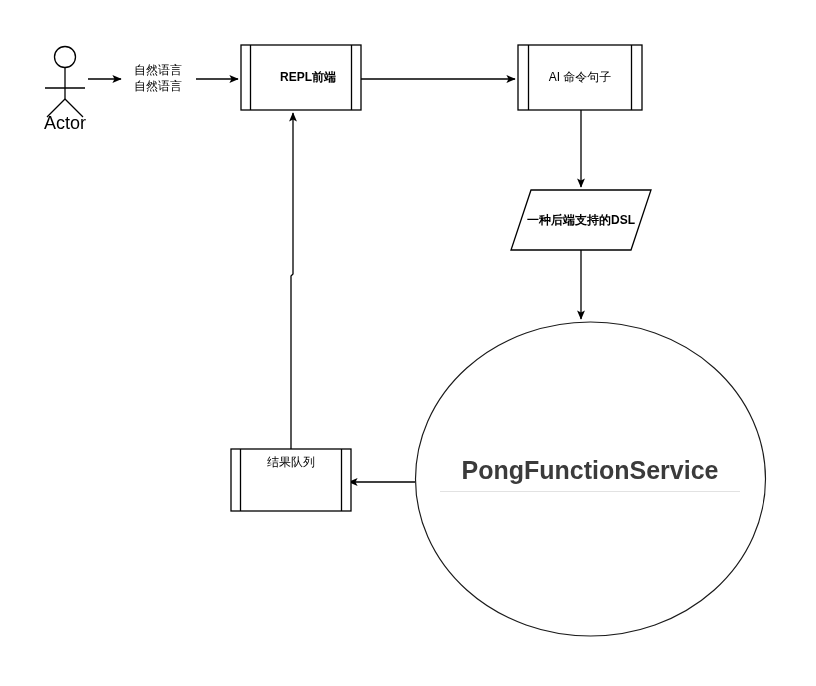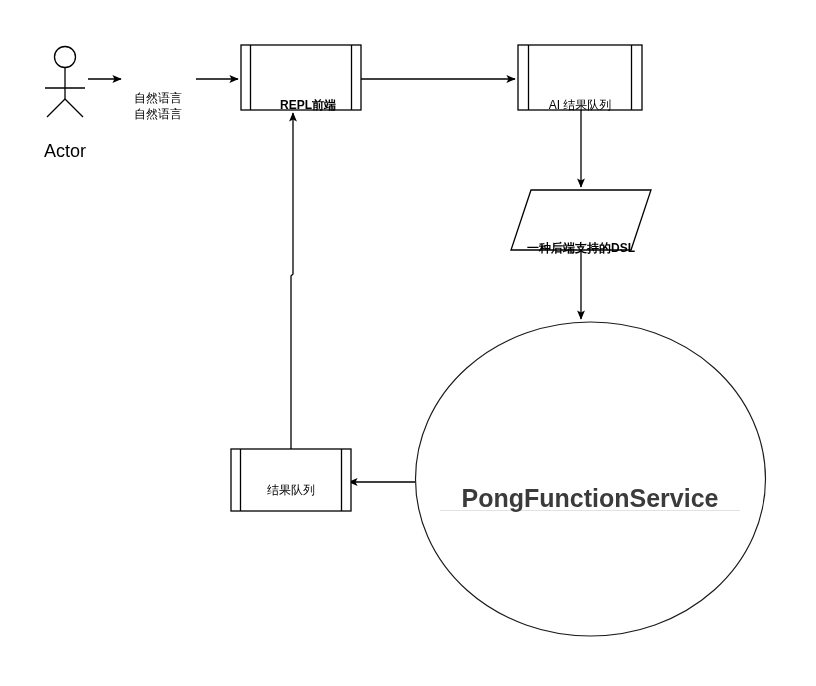--- a/index.html
+++ b/index.html
@@ -40,36 +40,35 @@
   }
   .lbl {
     position: absolute;
     font-family: "Liberation Sans", "DejaVu Sans", sans-serif;
     color: #000000;
     font-size: 12px;
     line-height: 15px;
     text-align: center;
     white-space: pre;
     user-select: none;
-    margin-top: 28px;
   }
   .lbl-actor {
     font-size: 18px;
   }
   .lbl-edge {
     font-size: 12px;
     line-height: 16px;
   }
   .lbl-service {
     font-size: 25px;
     font-weight: bold;
     color: #3b3b3b;
     letter-spacing: 0px;
     border-bottom: 1px solid #e2e2e2;
-    padding-bottom: 4px;
+    padding-bottom: 13px;
   }
 </style>
 </head>
 <body>
 
 <div id="canvas">
 
   <svg class="diagram" viewBox="0 0 816 686" xmlns="http://www.w3.org/2000/svg">
 
     <defs>
@@ -125,21 +124,21 @@
   </svg>
 
   <div class="lbl lbl-actor" style="left:25px; top:116px; width:80px;">Actor</div>
 
   <div class="lbl lbl-edge" style="left:113px; top:62px; width:90px;">自然语言</div>
 
   <div class="lbl lbl-edge" style="left:113px; top:78px; width:90px;">自然语言</div>
 
   <div class="lbl" style="left:258px; top:70px; width:100px;font-weight:bold;">REPL前端</div>
 
-  <div class="lbl" style="left:529px; top:70px; width:102px;">AI 结果队列</div>
+  <div class="lbl" style="left:529px; top:70px; width:102px;">AI 命令句子</div>
 
   <div class="lbl" style="left:511px; top:213px; width:140px;font-weight:bold;">一种后端支持的DSL</div>
 
   <div class="lbl lbl-service" style="left:440px; top:463px; width:300px;">PongFunctionService</div>
 
   <div class="lbl" style="left:241px; top:455px; width:100px;">结果队列</div>
 
 </div>
 
 </body></html>

